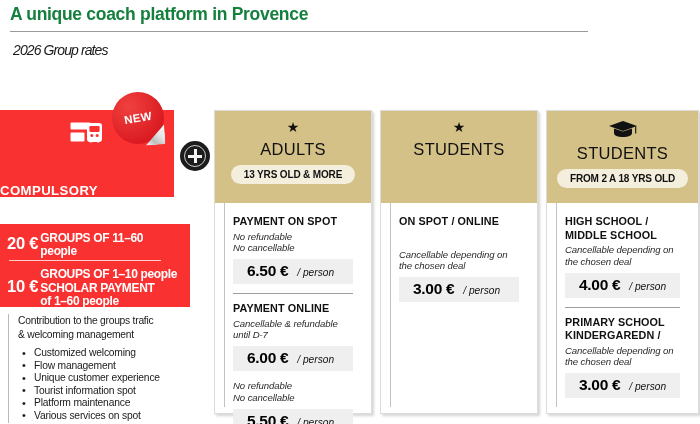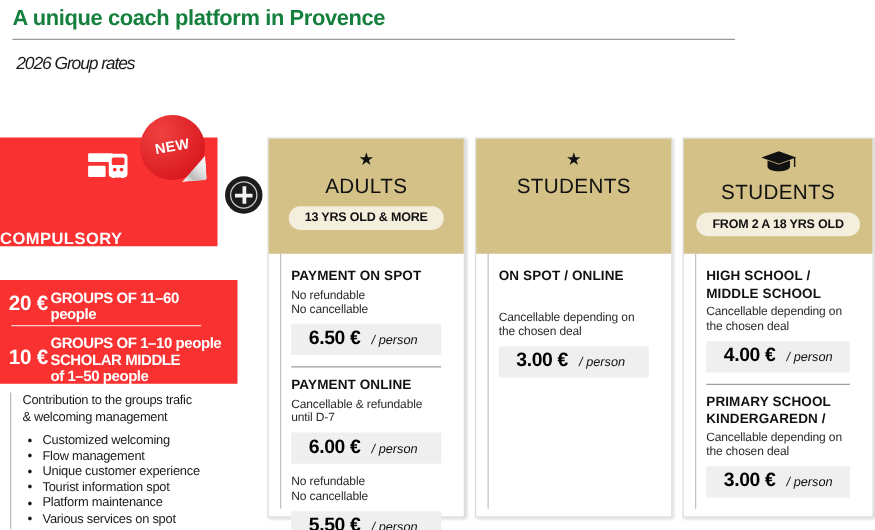--- a/index.html
+++ b/index.html
@@ -293,20 +293,21 @@
   }
   .plan-name {
     font-size: 10.8px;
     font-weight: bold;
     color: #111111;
     letter-spacing: 0.1px;
     line-height: 13.5px;
   }
   .plan-note {
     font-size: 9.6px;
+    font-style: italic;
     color: #2a2a2a;
     line-height: 11.8px;
     letter-spacing: -0.1px;
     margin-top: 2px;
   }
   .price-box {
     margin-top: 5px;
     background: #EFEFEF;
     display: flex;
     align-items: baseline;
@@ -375,22 +376,22 @@
   <div class="red-rates">
     <div class="rate-row">
       <div class="rate-amount">20 €</div>
       <div class="rate-desc">GROUPS OF 11–60 people</div>
     </div>
     <div class="rate-divider"></div>
     <div class="rate-row">
       <div class="rate-amount">10 €</div>
       <div class="rate-desc">
         <div>GROUPS OF 1–10 people</div>
-        <div>SCHOLAR MIDDLE</div>
-        <div>of 1–50 people</div>
+        <div>SCHOLAR PAYMENT</div>
+        <div>of 1–60 people</div>
       </div>
     </div>
   </div>
 
   <div class="contrib">
     <div class="contrib-lead">
       <div>Contribution to the groups trafic</div>
       <div>&amp; welcoming management</div>
     </div>
     <ul class="contrib-list">

